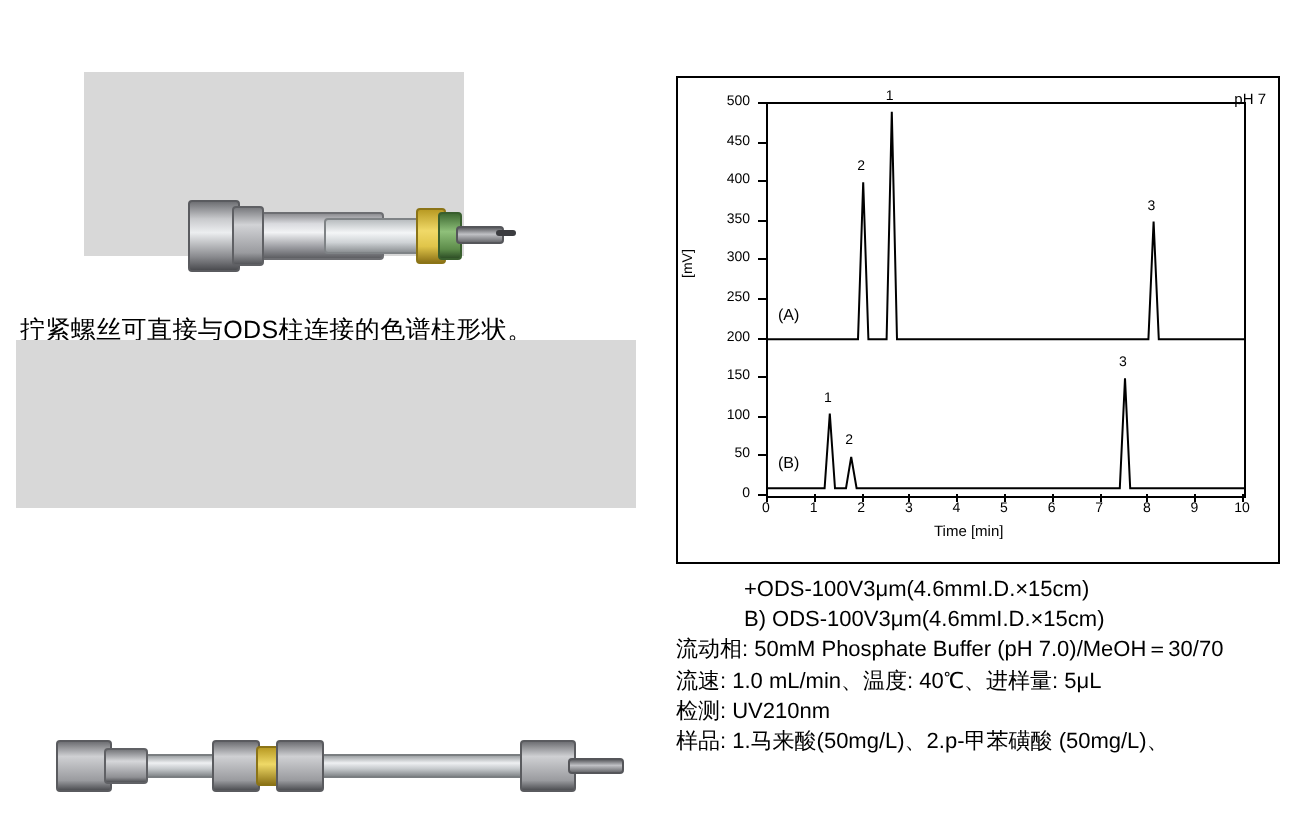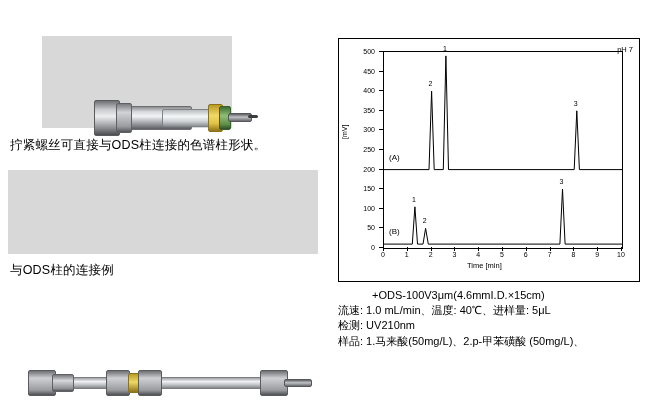--- a/index.html
+++ b/index.html
@@ -56,21 +56,21 @@
   #b-midB{left:130px;top:200px;width:22px;height:24px;
     background:linear-gradient(to bottom,#6f7074 0%,#cfd0d3 30%,#9a9b9f 80%,#4f5054 100%);
     border:1px solid #5a5b5f;}
   #b-nutR{left:252px;top:200px;width:26px;height:24px;
     background:linear-gradient(to bottom,#6f7074 0%,#cfd0d3 30%,#9a9b9f 80%,#4f5054 100%);
     border:1px solid #5a5b5f;}
   #b-tipR{left:276px;top:209px;width:26px;height:6px;
     background:linear-gradient(to bottom,#5f6064 0%,#c0c1c5 45%,#6a6b6f 100%);
     border:1px solid #55565a;}
 
-  .caption{position:absolute;font-size:12.5px;color:#000;letter-spacing:.2px;}
+  .caption{position:absolute;font-size:12.5px;color:#000;letter-spacing:.2px;margin-top:20px;}
   #caption-top{left:10px;top:137px;}
   #caption-bottom{left:10px;top:262px;}
 
   
   #right-column{position:absolute;left:330px;top:0;width:320px;height:420px;}
   #chart-title{position:absolute;left:0;top:10px;width:320px;text-align:center;
     font-size:13.5px;font-weight:bold;color:#000;}
 
   #chart-frame{position:absolute;left:8px;top:38px;width:300px;height:242px;
     background:#ffffff;border:1px solid #000;}
@@ -112,21 +112,20 @@
     <div class="metal" id="b-tube"></div>
     <div class="metal" id="b-nutL"></div>
     <div class="metal" id="b-coneL"></div>
     <div class="metal" id="b-midA"></div>
     <div class="metal" id="b-midY"></div>
     <div class="metal" id="b-midB"></div>
     <div class="metal" id="b-nutR"></div>
     <div class="metal" id="b-tipR"></div>
   </div>
 
-  <div class="caption" id="caption-bottom">与ODS柱的连接例</div>
 </div>
 
 <div id="right-column">
 
 
   <div id="chart-frame">
     <div id="ylabel">[mV]</div>
     <div id="plot">
       <svg id="trace-svg" width="238" height="196">
           <path d="M 0 117.6 L 45.0 117.6 L 47.6 39.2 L 50.2 117.6 L 59.3 117.6 L 61.9 3.9 L 64.5 117.6 L 190.2 117.6 L 192.8 58.8 L 195.4 117.6 L 238 117.6" fill="none" stroke="#000" stroke-width="1"></path>
@@ -186,17 +185,19 @@
       <div class="peaknum" style="left: 234.78px; top: 60.8px;">3</div>
       <div class="panel-tag" style="left: 50px; top: 113.6px;">(A)</div>
       <div class="peaknum" style="left: 72.94px; top: 156.84px;">1</div>
       <div class="peaknum" style="left: 83.65px; top: 178.4px;">2</div>
       <div class="peaknum" style="left: 220.5px; top: 139.2px;">3</div>
       <div class="panel-tag" style="left: 50px; top: 188.08px;">(B)</div>
     </div>
 
   <div id="conditions">
       <div class="indent">+ODS-100V3μm(4.6mmI.D.×15cm)</div>
+      <div class="indent">B) ODS-100V3μm(4.6mmI.D.×15cm)</div>
+      <div>流动相: 50mM Phosphate Buffer (pH 7.0)/MeOH＝30/70</div>
       <div>流速: 1.0 mL/min、温度: 40℃、进样量: 5μL</div>
       <div>检测: UV210nm</div>
       <div>样品: 1.马来酸(50mg/L)、2.p-甲苯磺酸 (50mg/L)、</div>
     </div>
 </div>
 
 </body></html>

